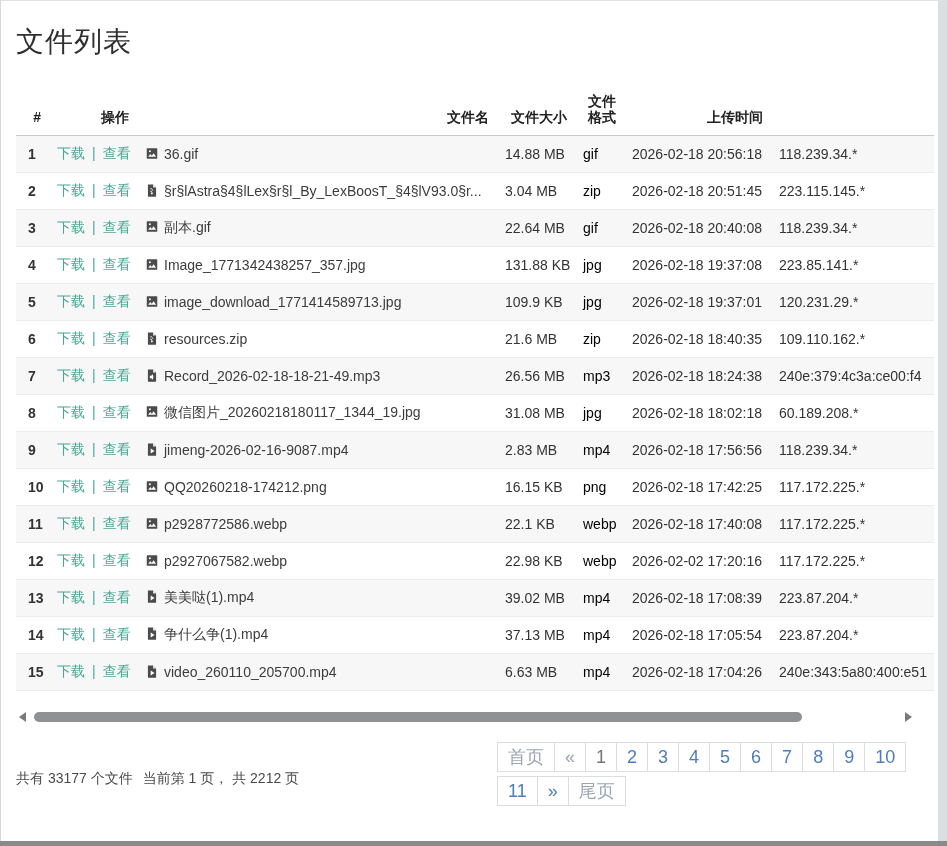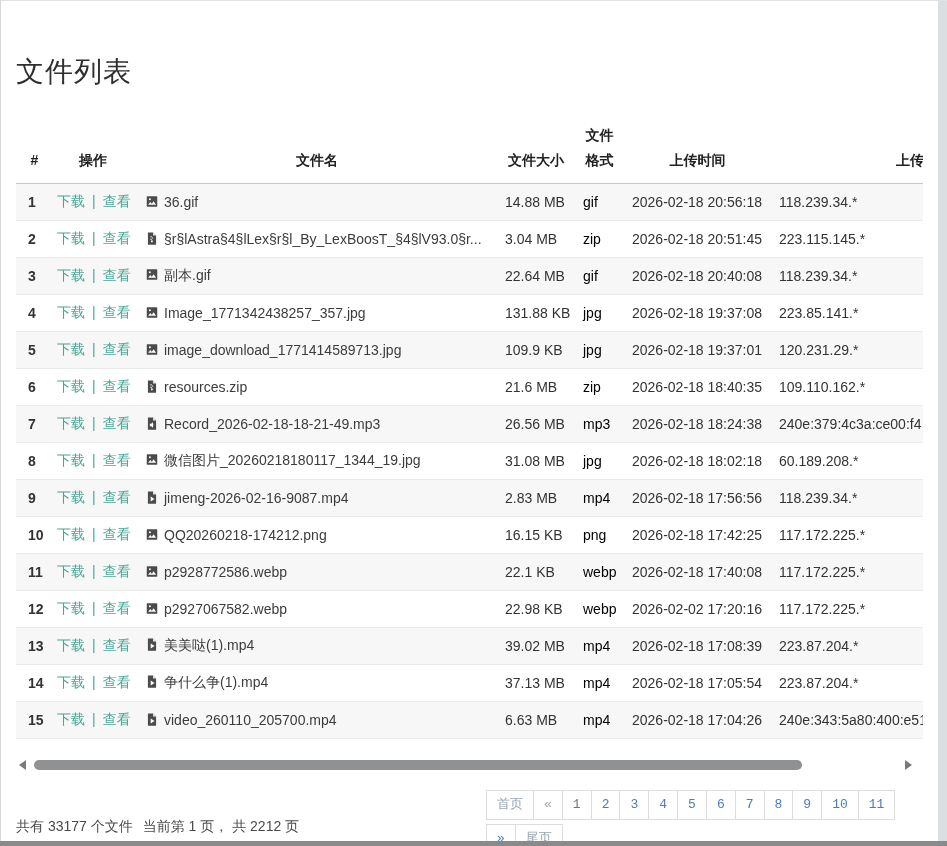--- a/index.html
+++ b/index.html
@@ -9,31 +9,31 @@
     -webkit-font-smoothing:antialiased;
   }
   
   .edge-top{position:absolute;top:0;left:0;right:0;height:1px;background:#e2e2e2;}
   .edge-left{position:absolute;top:0;left:0;bottom:0;width:1px;background:#d8d8d8;}
   .vscroll{position:absolute;top:1px;right:0;width:9px;bottom:5px;background:#dcdfe2;}
   .bottom-band{position:absolute;left:0;right:0;bottom:0;height:5px;background:#8a8a8a;}
 
   .content{
     position:absolute;left:1px;top:1px;right:9px;bottom:5px;
-    padding:22px 15px 0 15px;overflow:hidden;background:#fff;margin-top:30px;
+    padding:22px 4px 0 15px;overflow:hidden;background:#fff;
   }
   h1.page-title{
     margin:0 0 26px 0;font-size:28px;font-weight:400;color:#2f2f2f;letter-spacing:1px;
   }
 
   .table-wrap{width:100%;overflow:hidden;}
   table.file-table{width:1060px;table-layout:fixed;border-collapse:collapse;}
   .file-table th{
-    font-size:14px;color:#222;font-weight:700;text-align:center;
-    vertical-align:bottom;padding:6px 8px 10px 8px;line-height:25px;word-break:break-all;
+    font-size:14px;color:#222;font-weight:700;text-align:right;
+    vertical-align:bottom;padding:6px 8px 10px 8px;line-height:16px;word-break:break-all;
     background:#fff;border-bottom:1px solid #c9c9c9;
   }
   .file-table th:first-child{padding-left:12px;}
   .file-table td{
     font-size:14px;color:#333;height:36px;padding:0 8px;vertical-align:middle;
     white-space:nowrap;overflow:hidden;border-bottom:1px solid #ebebeb;
   }
   .file-table td:first-child{padding-left:12px;font-weight:700;color:#333;}
   .file-table tbody tr:nth-child(odd) td{background:#f7f7f7;}
 
@@ -52,22 +52,22 @@
     position:absolute;left:18px;top:2px;width:768px;height:10px;border-radius:5px;
     background:#8f9193;cursor:pointer;
   }
 
   
   .footer{margin-top:18px;display:flex;align-items:center;padding-right:12px;}
   .summary{font-size:14px;color:#4a4a4a;margin-top:10px;white-space:nowrap;}
   .summary span{margin-right:10px;}
   .pager{margin-left:auto;width:424px;display:flex;flex-wrap:wrap;row-gap:4px;align-content:flex-start;}
   .pg{
-    border:1px solid #ddd;margin-left:-1px;padding:7px 10px;font-size:13px;line-height:14px;
-    color:#4d7cbe;text-decoration:none;background:#fff;cursor:pointer;white-space:nowrap;font-family:Liberation Mono, monospace;
+    border:1px solid #ddd;margin-left:-1px;padding:7px 10px;font-size:18px;line-height:14px;
+    color:#4d7cbe;text-decoration:none;background:#fff;cursor:pointer;white-space:nowrap;
   }
   .pg.disabled{color:#9aa5b2;cursor:default;}
   .pg.current{color:#757575;cursor:default;}
 </style>
 </head>
 <body>
 
 <svg width="0" height="0" style="position:absolute" aria-hidden="true">
   <symbol id="icon-image" viewBox="0 0 24 24">
     <path fill="currentColor" d="M4 3h16c.6 0 1 .4 1 1v16c0 .6-.4 1-1 1H4c-.6 0-1-.4-1-1V4c0-.6.4-1 1-1z"></path>

